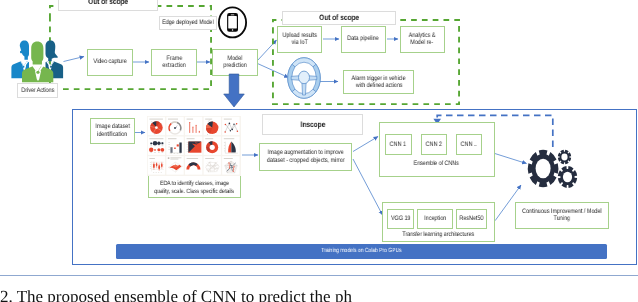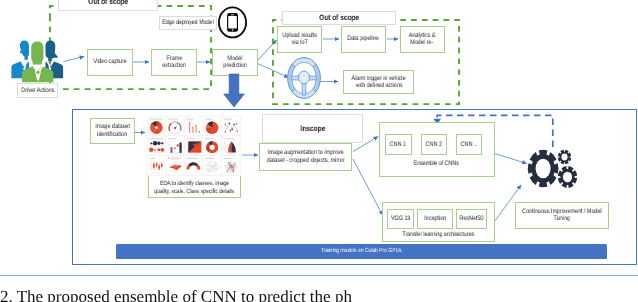--- a/index.html
+++ b/index.html
@@ -171,21 +171,21 @@
   </svg>
 </div>
 
 <div class="abs gbox" style="left:343.2px;top:69.6px;width:71.2px;height:24.2px;flex-direction:column;">
   <span class="t">Alarm trigger in vehicle</span>
   <span class="t">with defined actions</span>
 </div>
 
 <div class="abs" style="left:72px;top:109px;width:565px;height:156px;border:1.8px solid #4472C4;"></div>
 
-<div class="abs graybox bold" style="left:262px;top:114px;width:101px;height:29px;font-size:7.9px;">
+<div class="abs graybox bold" style="left:262px;top:114px;width:101px;height:21px;font-size:7.9px;">
   <span class="cx">Inscope</span>
 </div>
 
 <div class="abs gbox" style="left:90px;top:117.5px;width:45px;height:26px;font-size:6.5px;flex-direction:column;">
   <span class="t">Image dataset</span>
   <span class="t">identification</span>
 </div>
 
 <div class="abs gbox" style="left:148.2px;top:116px;width:92.4px;height:81.8px;font-size:6.2px;
             flex-direction:column;justify-content:flex-end;padding-bottom:2.2px;">

